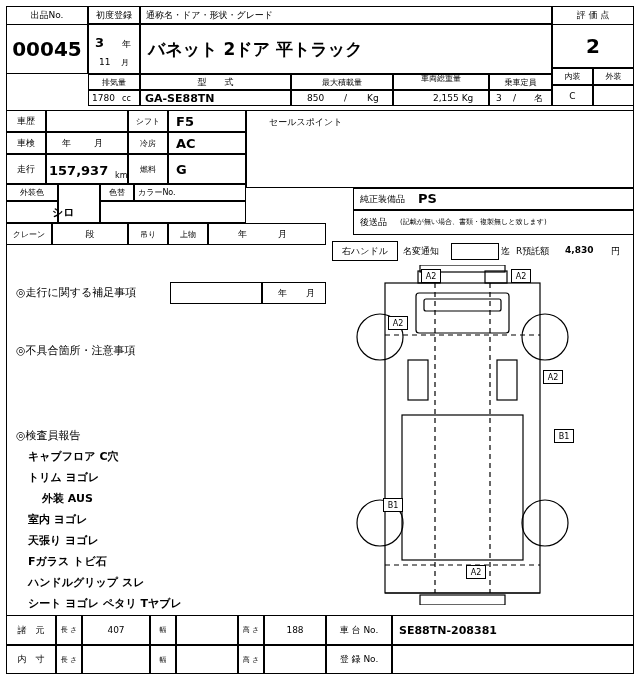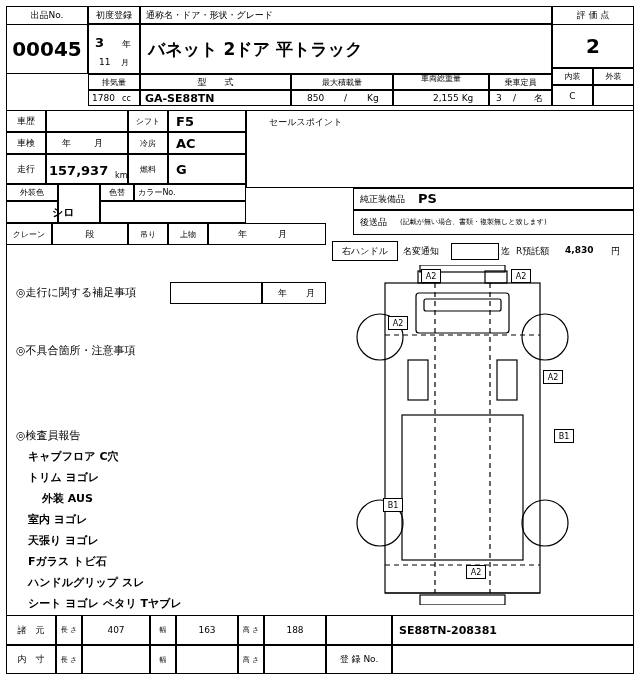--- a/index.html
+++ b/index.html
@@ -228,27 +228,27 @@
 
   <div class="bx" style="left:6px;top:615px;width:50px;height:30px;"></div>
   <div class="ctr sm" style="left:6px;top:615px;width:50px;height:30px;">諸　元</div>
   <div class="bx" style="left:56px;top:615px;width:26px;height:30px;"></div>
   <div class="ctr xs" style="left:56px;top:615px;width:26px;height:30px;font-size:7px;">長 さ</div>
   <div class="bx" style="left:82px;top:615px;width:68px;height:30px;"></div>
   <div class="ctr sm" style="left:82px;top:615px;width:68px;height:30px;">407</div>
   <div class="bx" style="left:150px;top:615px;width:26px;height:30px;"></div>
   <div class="ctr xs" style="left:150px;top:615px;width:26px;height:30px;font-size:7px;">幅</div>
   <div class="bx" style="left:176px;top:615px;width:62px;height:30px;"></div>
-  <div class="ctr sm" style="left:176px;top:615px;width:62px;height:30px;">163</div>
   <div class="bx" style="left:238px;top:615px;width:26px;height:30px;"></div>
   <div class="ctr xs" style="left:238px;top:615px;width:26px;height:30px;font-size:7px;">高 さ</div>
   <div class="bx" style="left:264px;top:615px;width:62px;height:30px;"></div>
   <div class="ctr sm" style="left:264px;top:615px;width:62px;height:30px;">188</div>
 
   <div class="bx" style="left:326px;top:615px;width:66px;height:30px;"></div>
+  <div class="ctr sm" style="left:326px;top:615px;width:66px;height:30px;">車 台 No.</div>
   <div class="bx" style="left:392px;top:615px;width:242px;height:30px;"></div>
   <div class="lft md hand" style="left:399px;top:615px;height:30px;">SE88TN-208381</div>
 
   <div class="bx" style="left:6px;top:645px;width:50px;height:29px;"></div>
   <div class="ctr sm" style="left:6px;top:645px;width:50px;height:29px;">内　寸</div>
   <div class="bx" style="left:56px;top:645px;width:26px;height:29px;"></div>
   <div class="ctr xs" style="left:56px;top:645px;width:26px;height:29px;font-size:7px;">長 さ</div>
   <div class="bx" style="left:82px;top:645px;width:68px;height:29px;"></div>
   <div class="ctr sm" style="left:82px;top:645px;width:68px;height:29px;"></div>
   <div class="bx" style="left:150px;top:645px;width:26px;height:29px;"></div>

